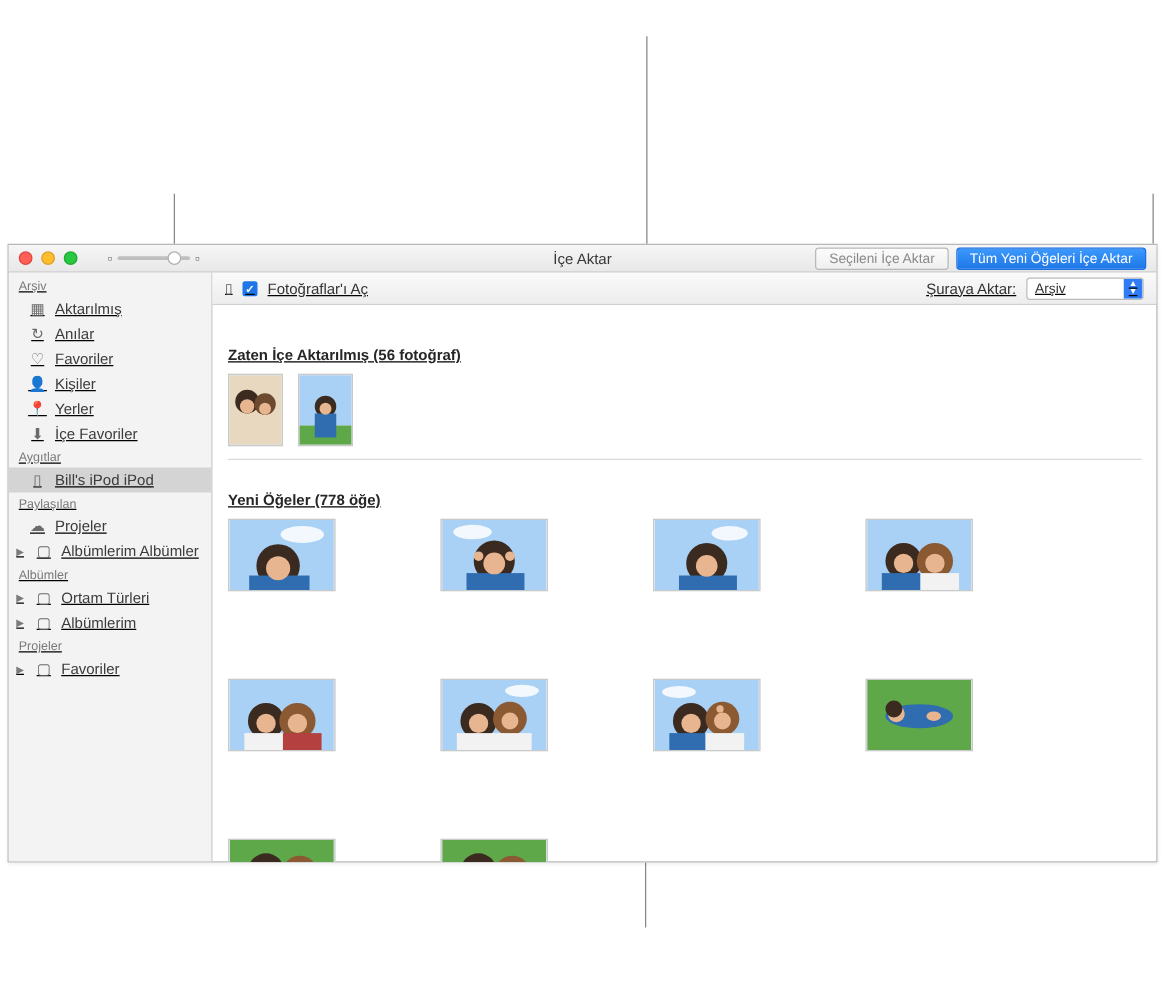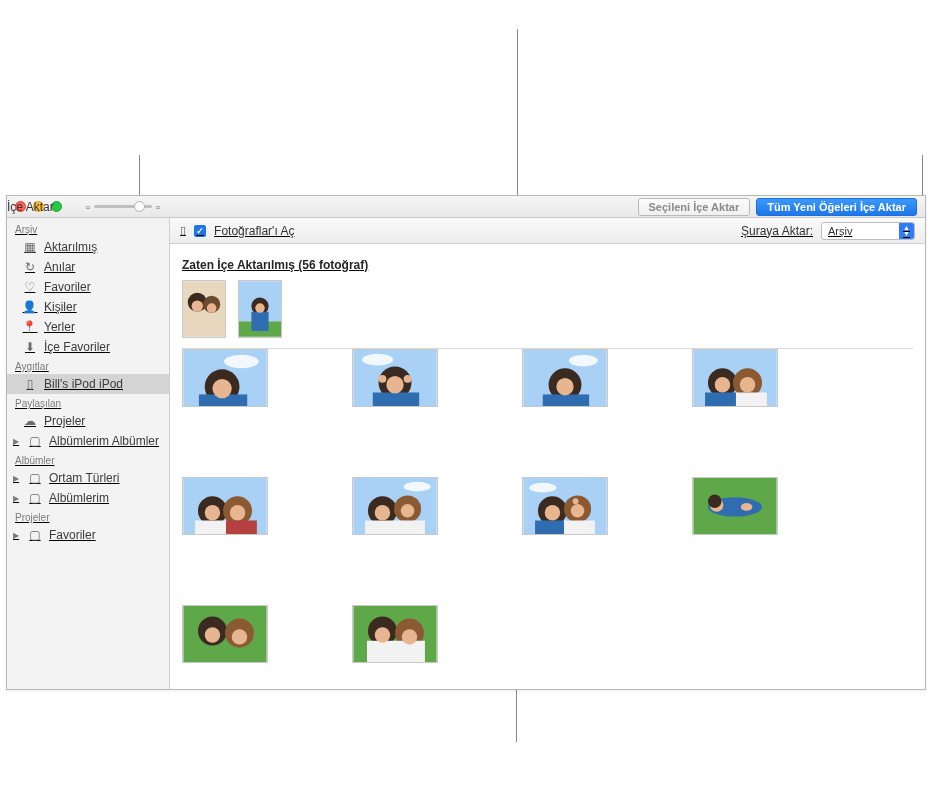--- a/index.html
+++ b/index.html
@@ -40,25 +40,25 @@
     .zoom-icon { font-size: 11px; color: #6a6a6a; }
     .zoom-slider {
       width: 58px; height: 3px; background: #bfbfbf; border-radius: 2px; position: relative;
     }
     .zoom-slider .thumb {
       position: absolute; top: -4px; left: 40px;
       width: 11px; height: 11px; background: #fff; border: 1px solid #b0b0b0; border-radius: 50%;
     }
 
     .title-center {
-      position: absolute; left: 0; right: 0; text-align: left;
+      position: absolute; left: 0; right: 0; text-align: center;
       font-size: 12px; font-weight: 500; color: #383838; pointer-events: none;
     }
 
-    .tb-buttons { margin-left: auto; display: flex; gap: 6px; font-weight: bold; }
+    .tb-buttons { margin-left: auto; display: flex; gap: 6px; }
     .tb-btn {
       height: 18px; padding: 0 10px;
       border: 1px solid #b9b9b9; border-radius: 3px;
       background: linear-gradient(#fcfcfc, #efefef);
       font-size: 11px; color: #8a8a8a;
       display: flex; align-items: center;
     }
     .tb-btn.primary {
       background: linear-gradient(#3b99fc, #1e76e8);
       border-color: #1b6fe0; color: #fff;
@@ -118,20 +118,21 @@
       background: #2f7cf6; color: #fff;
       display: flex; flex-direction: column; align-items: center; justify-content: center;
       font-size: 7px; line-height: 6px;
     }
 
     .scroll { flex: 1; overflow: auto; padding: 8px 12px 12px; }
 
     .section-h {
       font-size: 12px; font-weight: 600; color: #262626;
       padding: 6px 0 8px;
+      margin-top: 19px;
     }
     .divider { border-top: 1px solid #d9d9d9; margin: 10px 0 0; }
 
     .grid { display: flex; flex-wrap: wrap; gap: 70px 84px; }
     .grid.small { gap: 12px; }
     .thumb {
       width: 86px; height: 58px; border: 1px solid #c9c9c9;
       background: #e9eef4; position: relative; overflow: hidden;
     }
     .thumb.small { width: 44px; height: 58px; }
@@ -294,20 +295,21 @@
                 <rect class="sky" width="44" height="42"></rect>
                 <rect class="grass" y="42" width="44" height="16"></rect>
                 <circle class="hair-dk" cx="22" cy="26" r="9"></circle>
                 <rect class="shirt-b" x="13" y="32" width="18" height="20"></rect>
                 <circle class="skin" cx="22" cy="28" r="5"></circle>
               </svg>
           </div>
         </div>
 
         <div class="divider"></div>
+        <div class="section-h">Yeni Öğeler (778 öğe)</div>
 
         <div class="grid">
 
           <div class="thumb">
             <svg viewBox="0 0 86 58">
                 <rect class="sky" width="86" height="58"></rect>
                 <ellipse class="clouds" cx="60" cy="12" rx="18" ry="7"></ellipse>
                 <circle class="hair-dk" cx="40" cy="38" r="18"></circle>
                 <rect class="shirt-b" x="16" y="46" width="50" height="14"></rect>
                 <circle class="skin" cx="40" cy="40" r="10"></circle>

